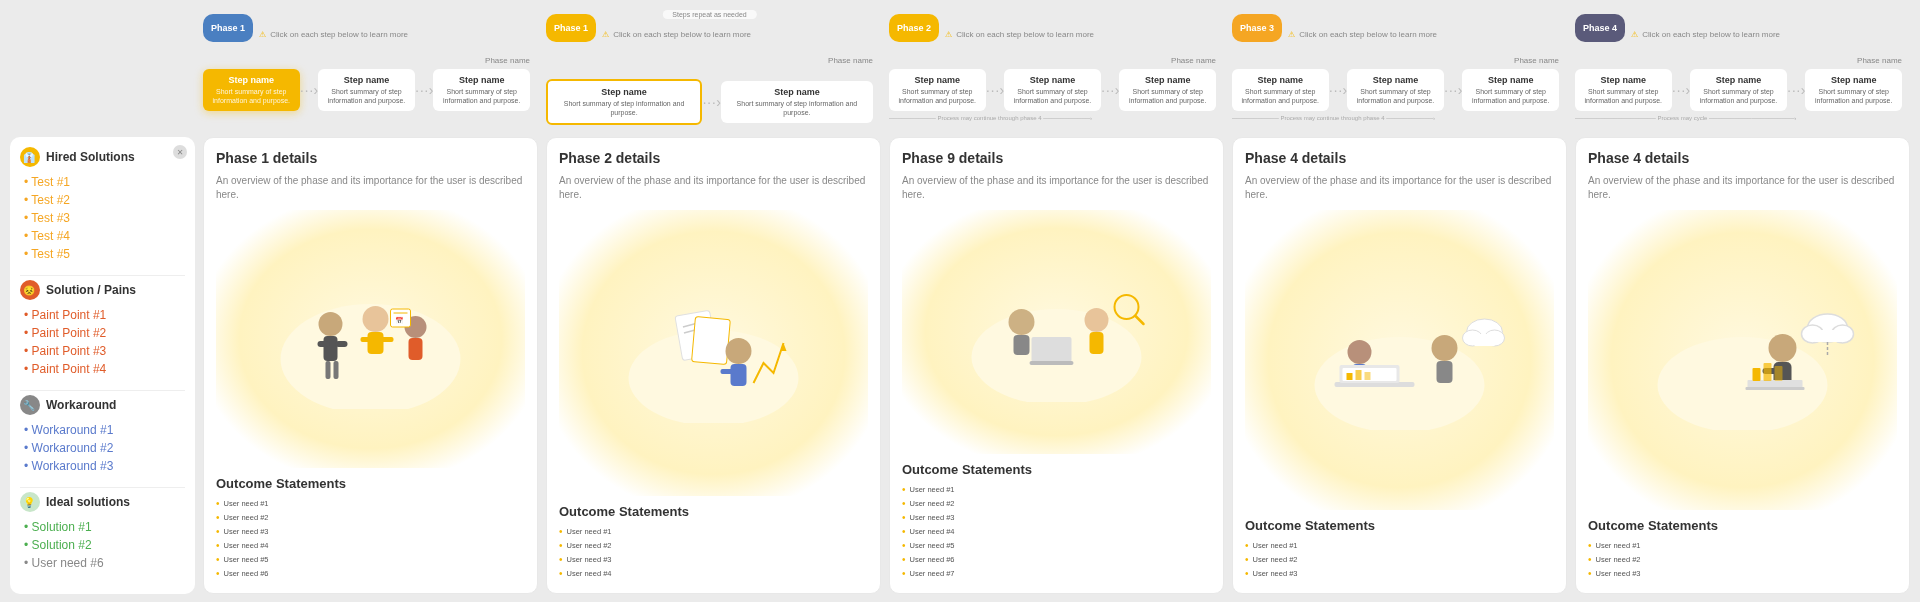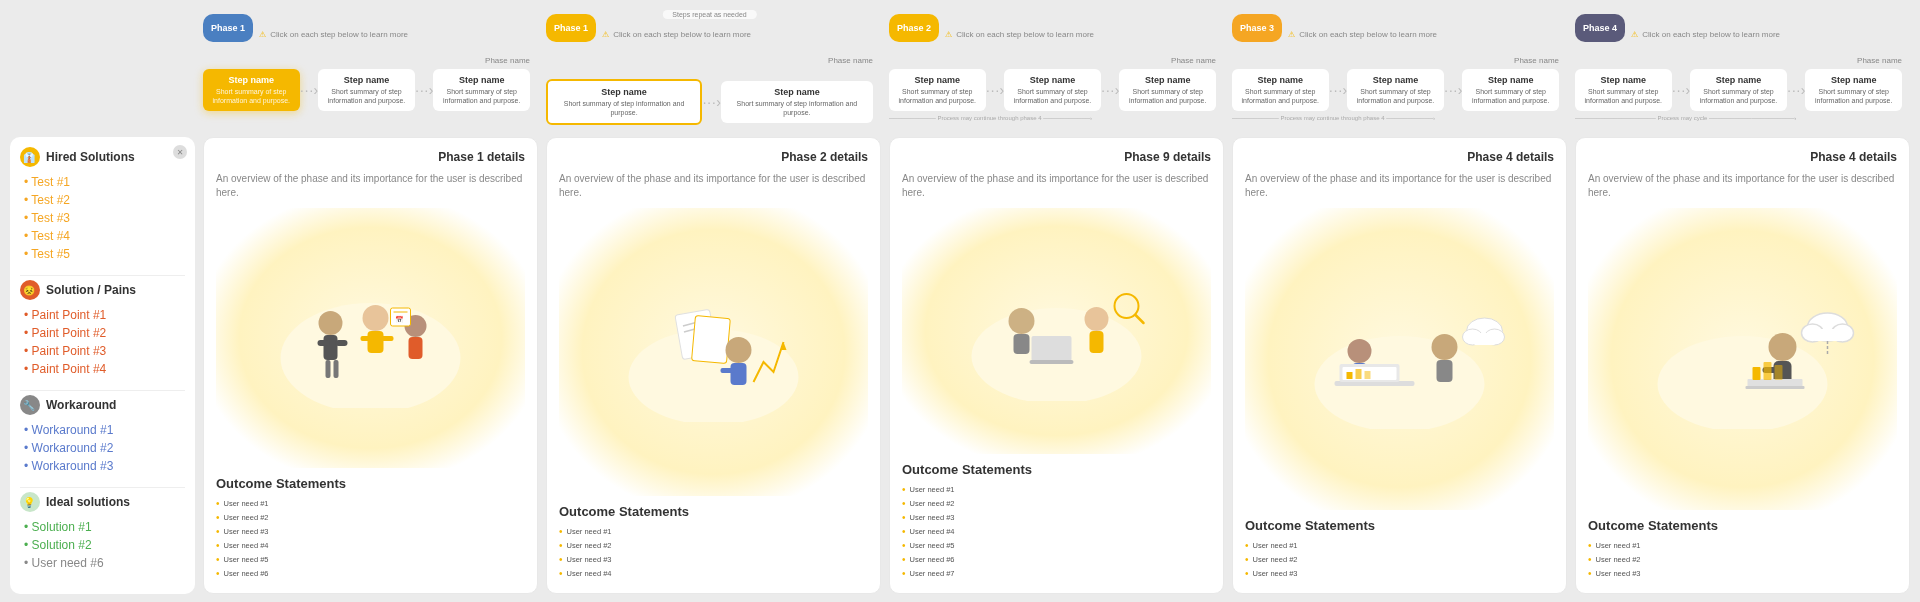--- a/index.html
+++ b/index.html
@@ -207,24 +207,23 @@
       background: white;
       border-radius: 10px;
       border: 1px solid #e8e8e8;
       padding: 12px;
       display: flex;
       flex-direction: column;
       gap: 8px;
     }
 
     .phase-card-title {
-      font-size: 12px;
+      font-size: 14px;
       font-weight: 700;
       color: #333;
-      text-align: right;
     }
 
     .phase-card-desc {
       font-size: 10px;
       color: #888;
       line-height: 1.4;
     }
 
     .phase-card-illustration {
       flex: 1;

